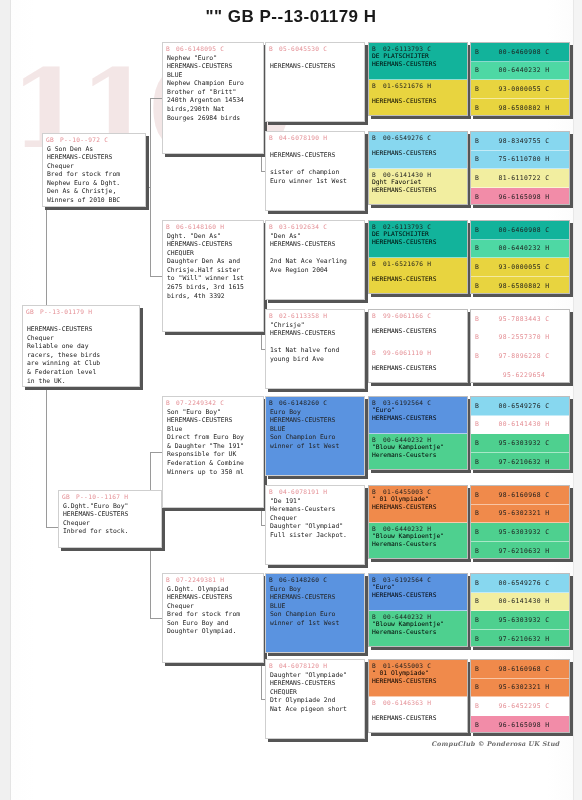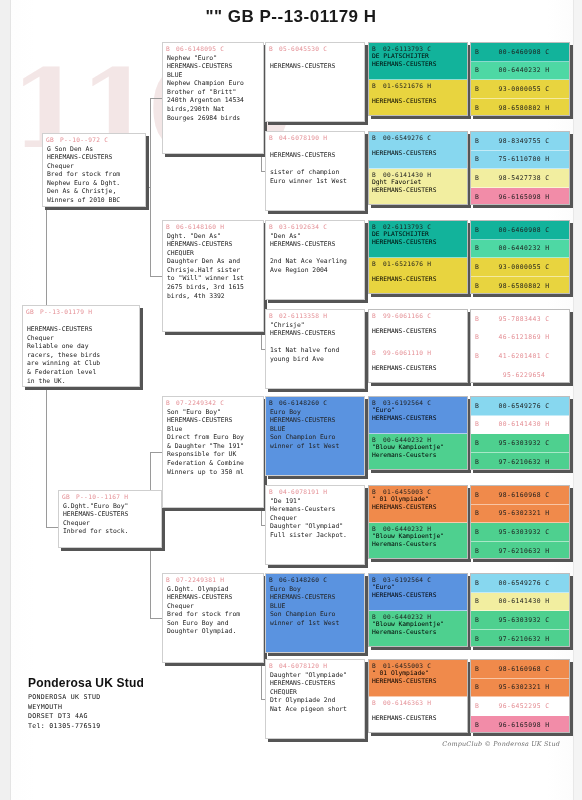--- a/index.html
+++ b/index.html
@@ -113,21 +113,21 @@
   #footer{
     position:absolute;left:28px;top:676px;
     color:#111;
   }
   #footer .f1{font-family:"Liberation Sans",sans-serif;font-weight:bold;font-size:12px;letter-spacing:.2px;}
   #footer .f2{font-size:6.6px;line-height:9.5px;letter-spacing:.3px;margin-top:3px;}
   #credit{
     position:absolute;right:22px;top:740px;
     font-family:"DejaVu Serif",serif;
     font-style:italic;
-    font-size:6.4px;color:#6d6d6d;letter-spacing:.2px;
+    font-size:6.4px;color:#6d6d6d;letter-spacing:.2px;font-weight:bold;
   }
 </style>
 </head>
 <body>
 
 <div id="page">
   <div id="edgeL"></div>
   <div id="edgeR"></div>
   <div id="watermark">1100</div>
 
@@ -573,21 +573,21 @@
         <div class="idstrip" style="background: rgb(135, 215, 239); height: 18.5px; color: rgb(29, 29, 29);">
           <span class="bsex">B</span>
           <span class="num">98-8349755 C</span>
         </div>
         <div class="idstrip" style="background: rgb(135, 215, 239); height: 18.5px; color: rgb(29, 29, 29);">
           <span class="bsex">B</span>
           <span class="num">75-6110700 H</span>
         </div>
         <div class="idstrip" style="background: rgb(242, 238, 160); height: 18.5px; color: rgb(29, 29, 29);">
           <span class="bsex">B</span>
-          <span class="num">98-5427738 C</span>
+          <span class="num">81-6110722 C</span>
         </div>
         <div class="idstrip" style="background: rgb(242, 140, 168); height: 18.5px; color: rgb(29, 29, 29);">
           <span class="bsex">B</span>
           <span class="num">96-6165098 H</span>
         </div>
       </div>
       <div class="stack" style="left: 470px; top: 220px; width: 100px; height: 74px;">
         <div class="idstrip" style="background: rgb(18, 179, 155); height: 18.5px; color: rgb(29, 29, 29);">
           <span class="bsex">B</span>
           <span class="num">00-6460908 C</span>
@@ -605,25 +605,25 @@
           <span class="num">98-6580802 H</span>
         </div>
       </div>
       <div class="stack" style="left: 470px; top: 309px; width: 100px; height: 74px;">
         <div class="idstrip" style="background: rgb(255, 255, 255); height: 18.5px; color: rgb(228, 143, 149);">
           <span class="bsex">B</span>
           <span class="num">95-7883443 C</span>
         </div>
         <div class="idstrip" style="background: rgb(255, 255, 255); height: 18.5px; color: rgb(228, 143, 149);">
           <span class="bsex">B</span>
-          <span class="num">46-6121869 H</span>
+          <span class="num">98-2557370 H</span>
         </div>
         <div class="idstrip" style="background: rgb(255, 255, 255); height: 18.5px; color: rgb(228, 143, 149);">
           <span class="bsex">B</span>
-          <span class="num">41-6201401 C</span>
+          <span class="num">97-8096228 C</span>
         </div>
         <div class="idstrip" style="background: rgb(255, 255, 255); height: 18.5px; color: rgb(228, 143, 149);">
           <span class="bsex"></span>
           <span class="num">95-6229654</span>
         </div>
       </div>
       <div class="stack" style="left: 470px; top: 396px; width: 100px; height: 74px;">
         <div class="idstrip" style="background: rgb(135, 215, 239); height: 18.5px; color: rgb(29, 29, 29);">
           <span class="bsex">B</span>
           <span class="num">00-6549276 C</span>
@@ -690,22 +690,15 @@
           <span class="bsex">B</span>
           <span class="num">96-6452295 C</span>
         </div>
         <div class="idstrip" style="background: rgb(242, 140, 168); height: 18.5px; color: rgb(29, 29, 29);">
           <span class="bsex">B</span>
           <span class="num">96-6165098 H</span>
         </div>
       </div>
     </div>
 
-  <div id="footer">
-    <div class="f1">Ponderosa UK Stud</div>
-    <div class="f2" style="white-space: pre-line;">PONDEROSA UK STUD
-WEYMOUTH
-DORSET DT3 4AG
-Tel: 01305-776519</div>
-  </div>
 
   <div id="credit">CompuClub © Ponderosa UK Stud</div>
 </div>
 
 </body></html>

